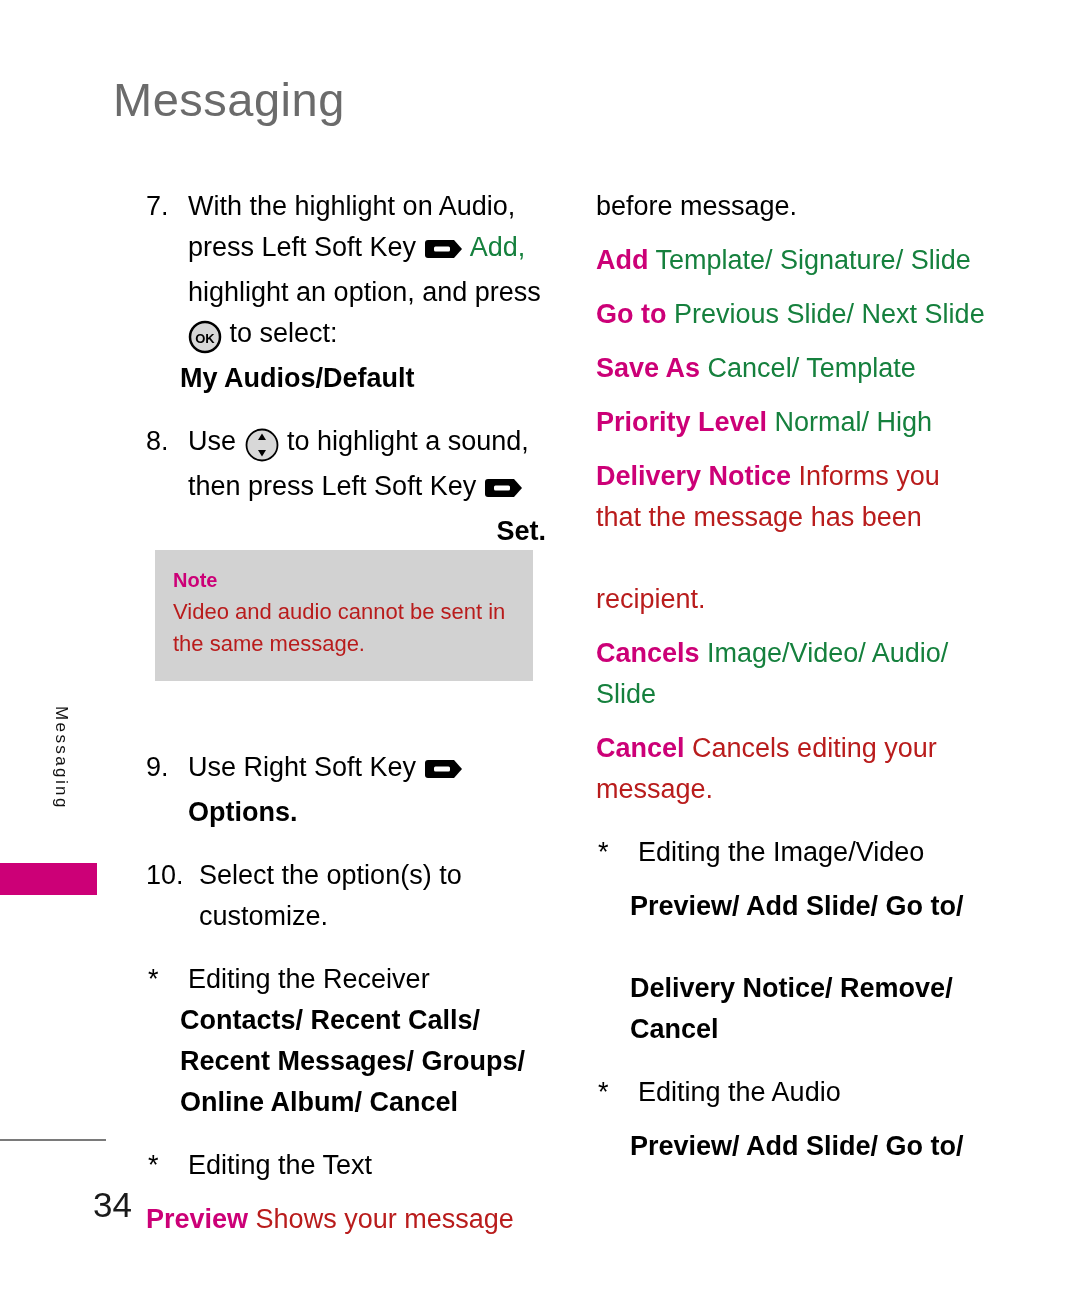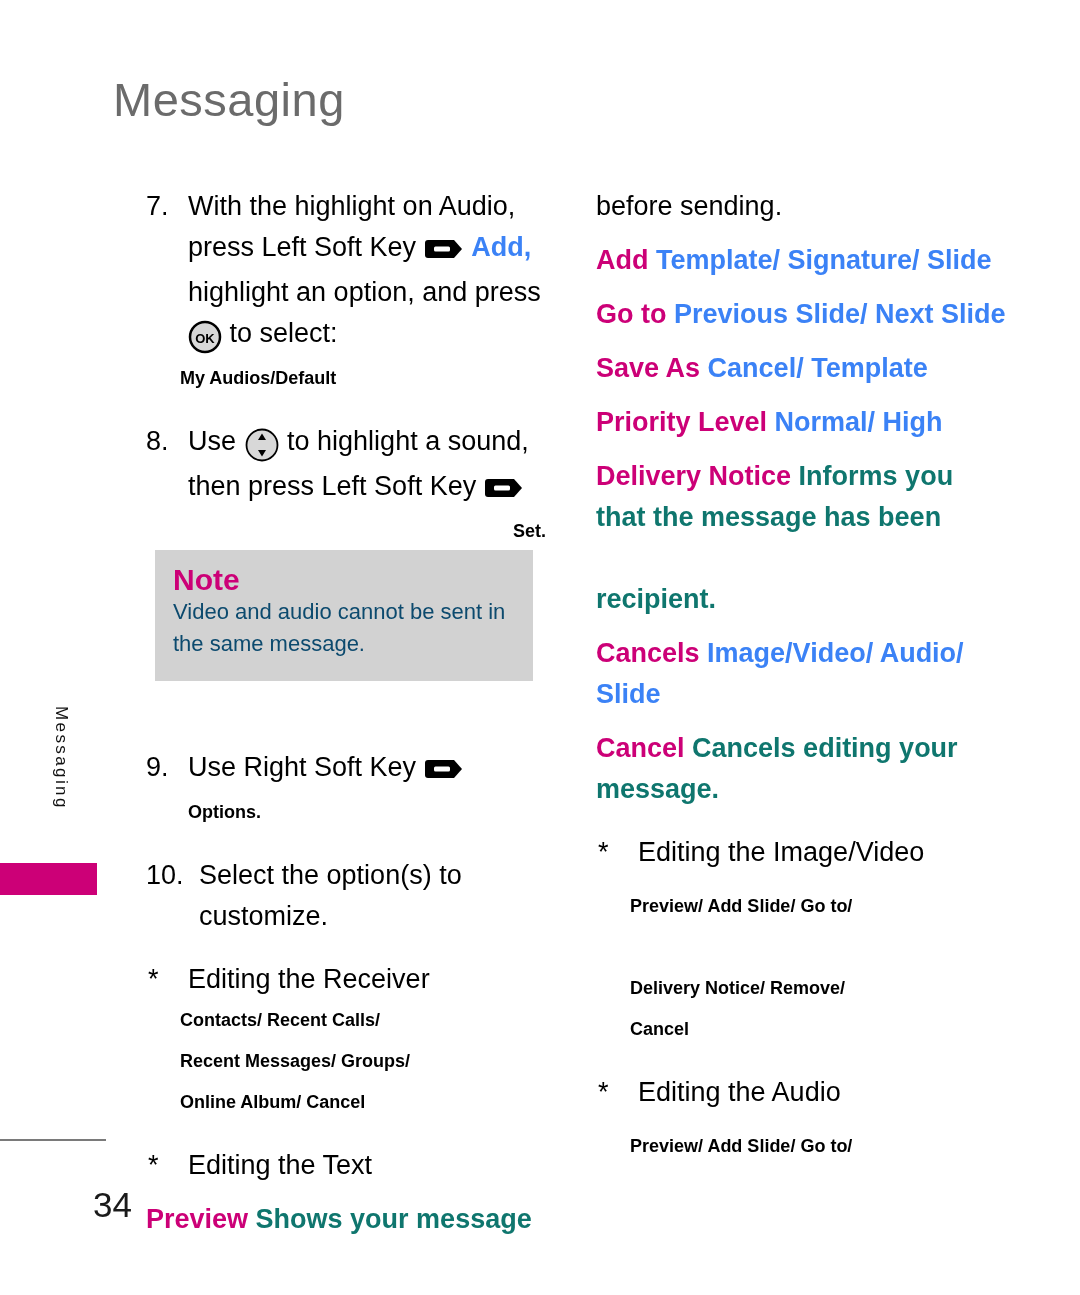--- a/index.html
+++ b/index.html
@@ -98,58 +98,58 @@
     line-height: 41px;
     padding-left: 42px;
   }
   .star-item .star {
     position: absolute;
     left: 2px;
     top: 0;
   }
 
   .sub-bold {
-    font-size: 18px;
+    font-size: 27px;
     line-height: 41px;
     font-weight: bold;
   }
   .para {
     font-size: 27px;
     line-height: 41px;
   }
   .kw { color: #cc0077; font-weight: bold; }
-  .bk { color: #3b82f6; font-weight: bold; }
-  .rg { color: #0f766e; font-weight: bold; }
+  .bk { color: #15803d; font-weight: normal; }
+  .rg { color: #b91c1c; font-weight: normal; }
 
   .indent { padding-left: 34px; }
 
   .gap-s  { height: 13px; }
   .gap-m  { height: 22px; }
 
   
   .note-box {
     position: absolute;
     left: 155px;
     top: 550px;
     width: 378px;
     height: 131px;
     background: #d2d2d2;
     box-sizing: border-box;
     padding: 14px 18px 0 18px;
   }
   .note-title {
     color: #cc0077;
     font-weight: bold;
-    font-size: 30px;
+    font-size: 20px;
     line-height: 32px;
   }
   .note-text {
     font-size: 22px;
     line-height: 32px;
-    color: #0c4a6e;
+    color: #b91c1c;
   }
 
   
   .icon-inline {
     display: inline-block;
     vertical-align: -4px;
   }
   .softkey-icon { width: 40px; height: 22px; }
   .ok-icon { width: 34px; height: 34px; vertical-align: -8px; }
   .nav-icon { width: 36px; height: 36px; vertical-align: -9px; }
@@ -260,21 +260,21 @@
 
 </div>
 
 <div class="note-box">
   <div class="note-title">Note</div>
   <div class="note-text">Video and audio cannot be sent in the same message.</div>
 </div>
 
 <div class="column col-right">
 
-  <div class="para">before sending.</div>
+  <div class="para">before message.</div>
 
   <div class="gap-s"></div>
 
   <div class="para">
     <span class="kw">Add</span>
     <span class="bk">Template/ Signature/ Slide</span>
   </div>
   <div class="gap-s"></div>
   <div class="para">
     <span class="kw">Go to</span>

